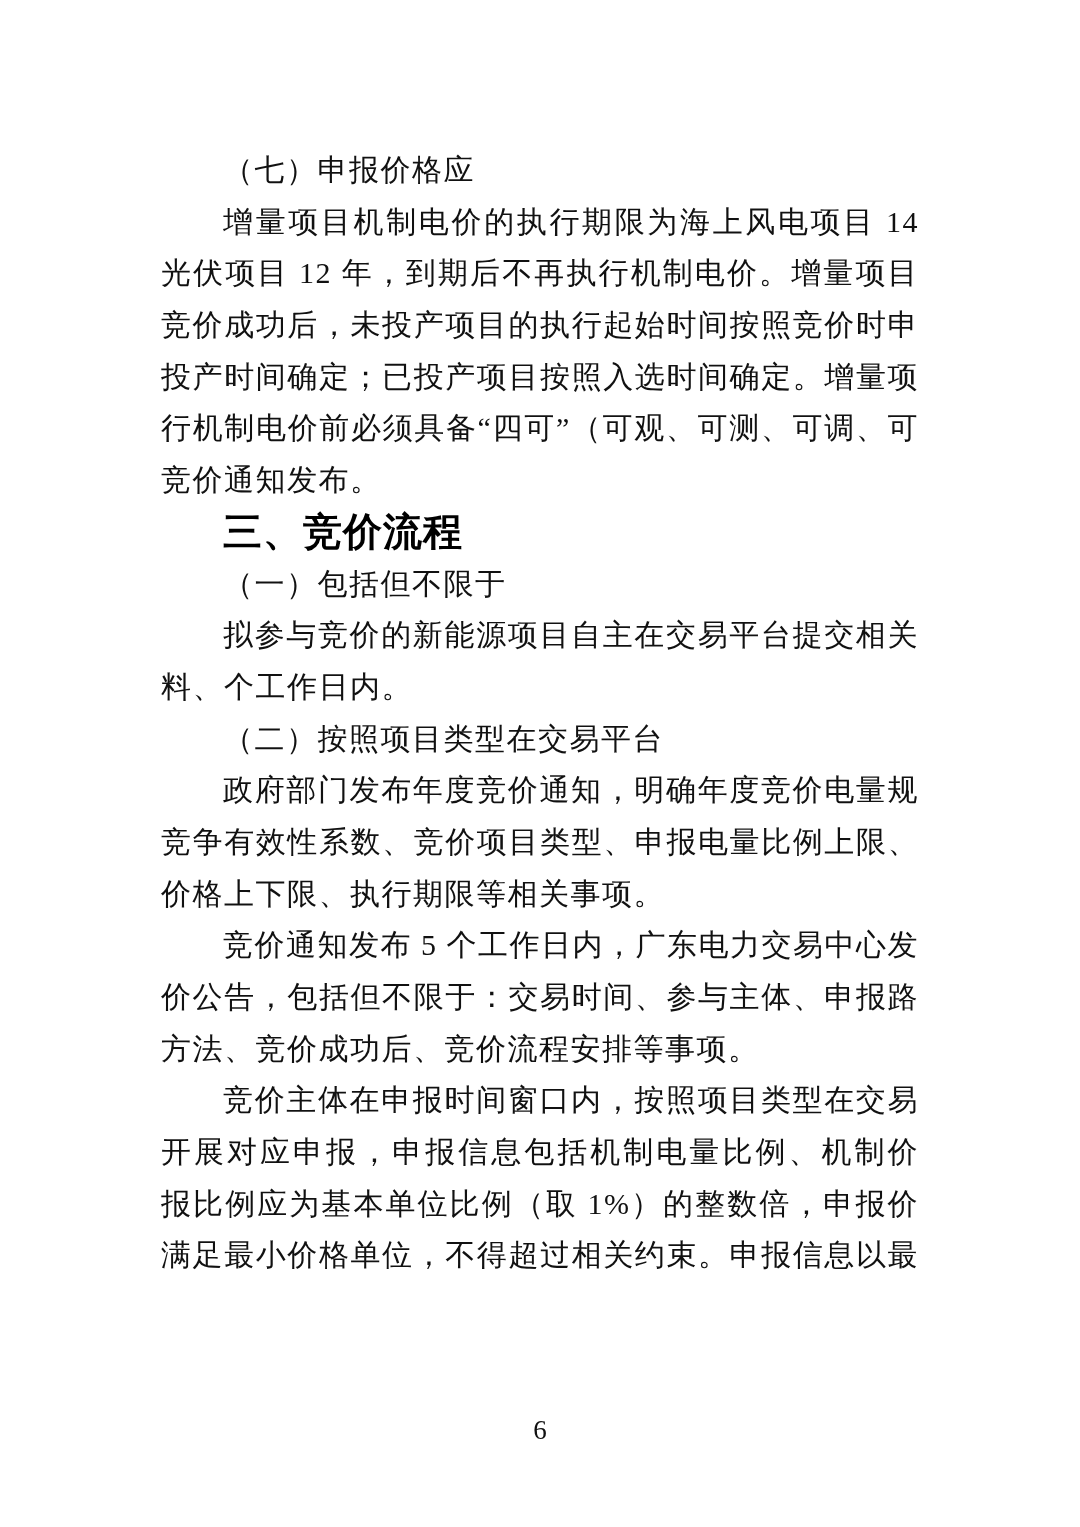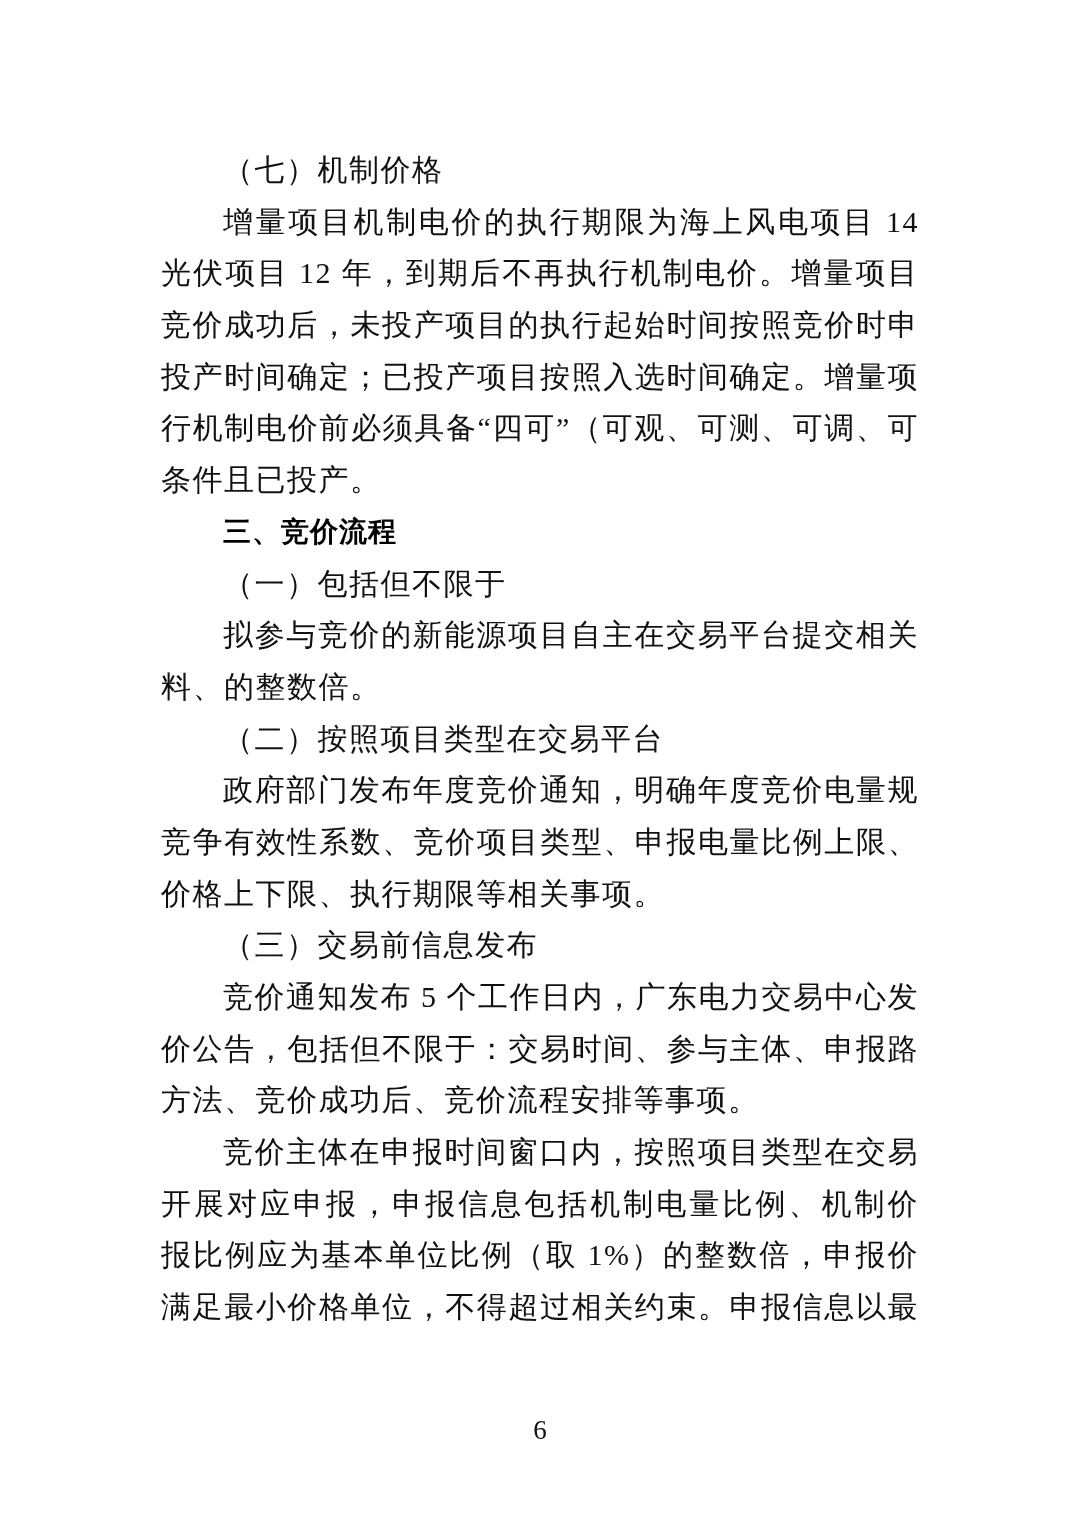--- a/index.html
+++ b/index.html
@@ -36,21 +36,21 @@
     text-align-last: justify;
     text-justify: inter-character;
     overflow: hidden;
   }
   .line.indent {
     text-indent: 62px;
   }
   .line.heading {
     font-family: "Liberation Sans", "DejaVu Sans", sans-serif;
     font-weight: bold;
-    font-size: 28px;
+    font-size: 39px;
     letter-spacing: 1px;
     color: #000000;
   }
   .line.sub {
     font-weight: 500;
   }
   .page-number {
     position: absolute;
     left: 0;
     right: 0;
@@ -61,36 +61,35 @@
     font-size: 27px;
     color: #111111;
   }
 </style>
 </head>
 <body>
 
 <div class="page">
 
   <div class="text-block">
-      <div class="line sub indent">（七）机制价格</div>
+      <div class="line sub indent">（七）申报价格应</div>
       <div class="line body indent just">增量项目机制电价的执行期限为海上风电项目 14 年、</div>
       <div class="line body just">光伏项目 12 年，到期后不再执行机制电价。增量项目参与</div>
       <div class="line body just">竞价成功后，未投产项目的执行起始时间按照竞价时申报的</div>
       <div class="line body just">投产时间确定；已投产项目按照入选时间确定。增量项目执</div>
       <div class="line body just">行机制电价前必须具备“四可”（可观、可测、可调、可控）</div>
-      <div class="line body">条件且已投产。</div>
+      <div class="line body">竞价通知发布。</div>
       <div class="line heading indent">三、竞价流程</div>
       <div class="line sub indent">（一）包括但不限于</div>
       <div class="line body indent just">拟参与竞价的新能源项目自主在交易平台提交相关材</div>
-      <div class="line body">料、的整数倍。</div>
+      <div class="line body">料、个工作日内。</div>
       <div class="line sub indent">（二）按照项目类型在交易平台</div>
       <div class="line body indent just">政府部门发布年度竞价通知，明确年度竞价电量规模、</div>
       <div class="line body just">竞争有效性系数、竞价项目类型、申报电量比例上限、申报</div>
       <div class="line body">价格上下限、执行期限等相关事项。</div>
-      <div class="line sub indent">（三）交易前信息发布</div>
       <div class="line body indent just">竞价通知发布 5 个工作日内，广东电力交易中心发布竞</div>
       <div class="line body just">价公告，包括但不限于：交易时间、参与主体、申报路径及</div>
       <div class="line body">方法、竞价成功后、竞价流程安排等事项。</div>
       <div class="line body indent just">竞价主体在申报时间窗口内，按照项目类型在交易平台</div>
       <div class="line body just">开展对应申报，申报信息包括机制电量比例、机制价格，申</div>
       <div class="line body just">报比例应为基本单位比例（取 1%）的整数倍，申报价格应</div>
       <div class="line body just">满足最小价格单位，不得超过相关约束。申报信息以最后一</div>
     </div>
 
   <div class="page-number">6</div>

